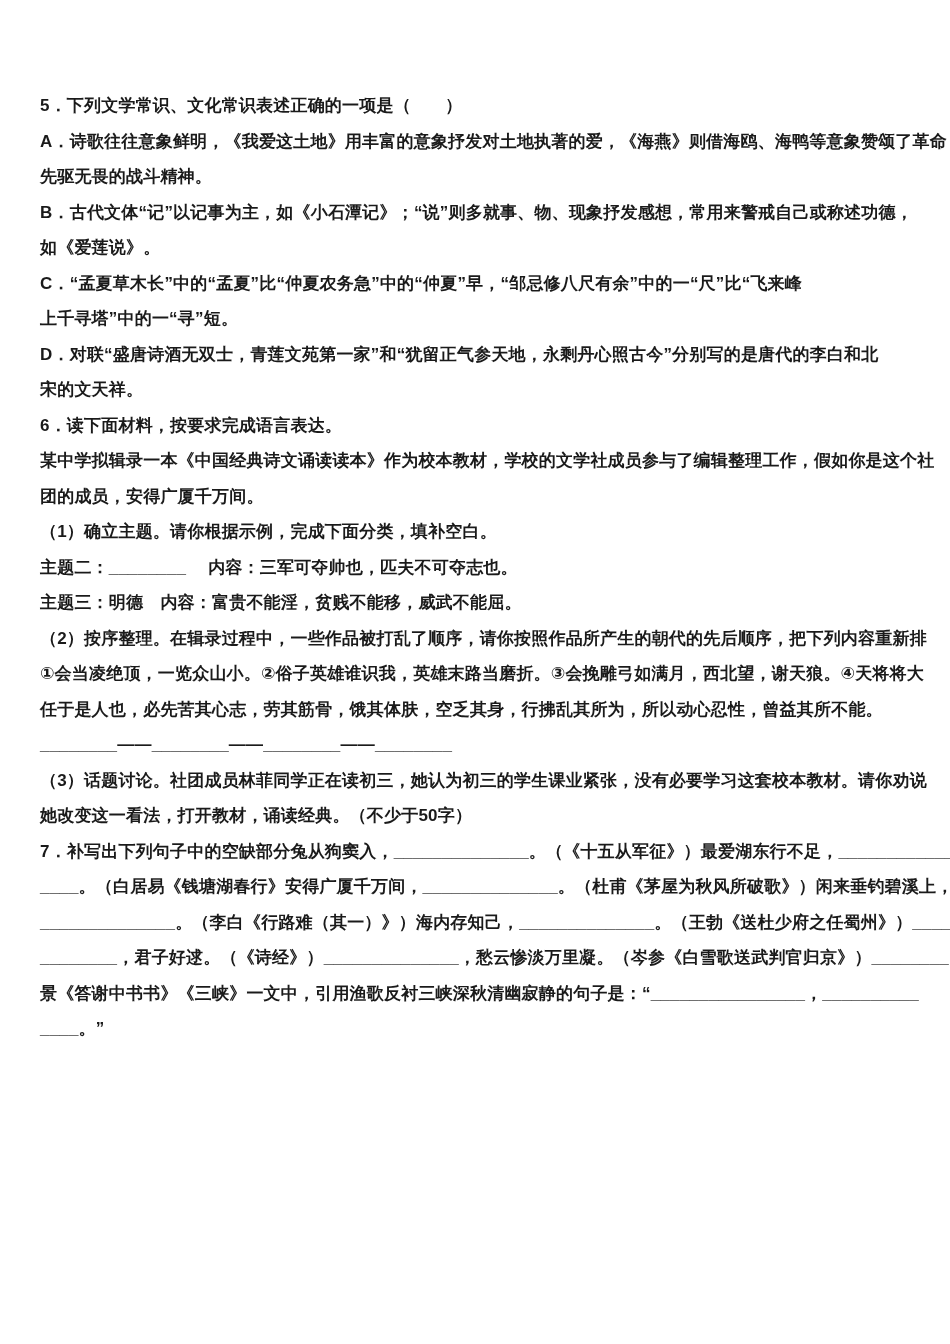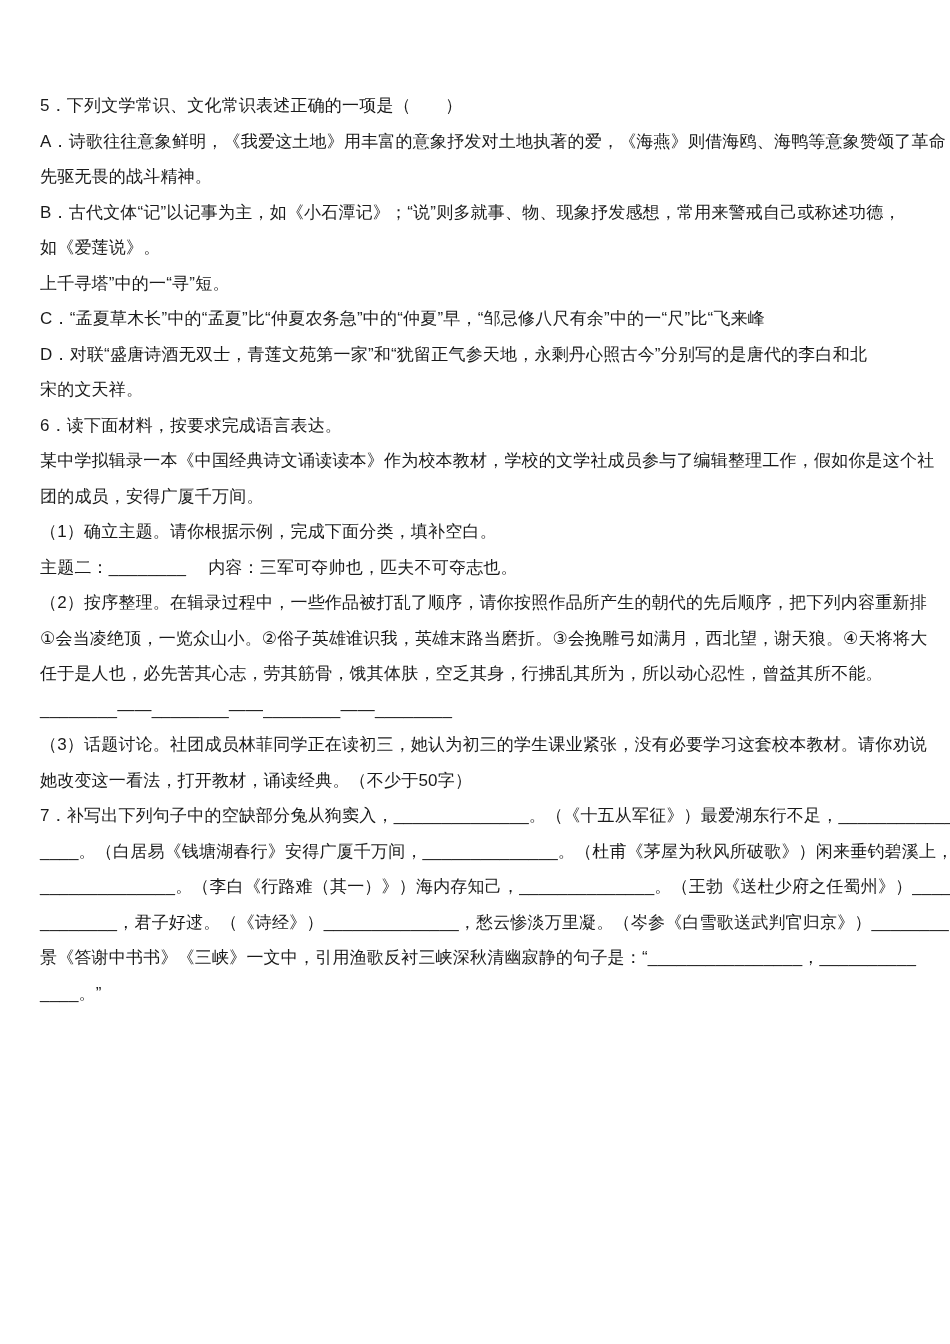--- a/index.html
+++ b/index.html
@@ -17,52 +17,53 @@
     box-sizing: border-box;
     width: 950px;
     height: 1344px;
     padding: 88px 28px 0 40px;
     background: #ffffff;
   }
   .doc-line {
     white-space: pre;
     overflow: visible;
     font-size: 17px;
-    font-weight: 400;
+    font-weight: 700;
     line-height: 35.5px;
     height: 35.5px;
     color: #1a1a1a;
     letter-spacing: 0.2px;
     text-rendering: optimizeLegibility;
   }
   .q-section { display: block; }
 </style>
 </head>
 <body>
 
 <div class="page">
 
   <div class="q-section">
     <div class="doc-line">5．下列文学常识、文化常识表述正确的一项是（　　）</div>
     <div class="doc-line">A．诗歌往往意象鲜明，《我爱这土地》用丰富的意象抒发对土地执著的爱，《海燕》则借海鸥、海鸭等意象赞颂了革命</div>
     <div class="doc-line">先驱无畏的战斗精神。</div>
     <div class="doc-line">B．古代文体“记”以记事为主，如《小石潭记》；“说”则多就事、物、现象抒发感想，常用来警戒自己或称述功德，</div>
     <div class="doc-line">如《爱莲说》。</div>
+    <div class="doc-line">C．“孟夏草木长”中的“孟夏”比“仲夏农务急”中的“仲夏”早，“邹忌修八尺有余”中的一“尺”比“飞来峰</div>
     <div class="doc-line">上千寻塔”中的一“寻”短。</div>
-    <div class="doc-line">C．“孟夏草木长”中的“孟夏”比“仲夏农务急”中的“仲夏”早，“邹忌修八尺有余”中的一“尺”比“飞来峰</div>
     <div class="doc-line">D．对联“盛唐诗酒无双士，青莲文苑第一家”和“犹留正气参天地，永剩丹心照古今”分别写的是唐代的李白和北</div>
     <div class="doc-line">宋的文天祥。</div>
   </div>
 
   <div class="q-section">
     <div class="doc-line">6．读下面材料，按要求完成语言表达。</div>
     <div class="doc-line">某中学拟辑录一本《中国经典诗文诵读读本》作为校本教材，学校的文学社成员参与了编辑整理工作，假如你是这个社</div>
     <div class="doc-line">团的成员，安得广厦千万间。</div>
     <div class="doc-line">（1）确立主题。请你根据示例，完成下面分类，填补空白。</div>
     <div class="doc-line">主题二：________　 内容：三军可夺帅也，匹夫不可夺志也。</div>
+    <div class="doc-line">主题三：明德　内容：富贵不能淫，贫贱不能移，威武不能屈。</div>
     <div class="doc-line">（2）按序整理。在辑录过程中，一些作品被打乱了顺序，请你按照作品所产生的朝代的先后顺序，把下列内容重新排</div>
     <div class="doc-line">①会当凌绝顶，一览众山小。②俗子英雄谁识我，英雄末路当磨折。③会挽雕弓如满月，西北望，谢天狼。④天将将大</div>
     <div class="doc-line">任于是人也，必先苦其心志，劳其筋骨，饿其体肤，空乏其身，行拂乱其所为，所以动心忍性，曾益其所不能。</div>
     <div class="doc-line">________——________——________——________</div>
     <div class="doc-line">（3）话题讨论。社团成员林菲同学正在读初三，她认为初三的学生课业紧张，没有必要学习这套校本教材。请你劝说</div>
     <div class="doc-line">她改变这一看法，打开教材，诵读经典。（不少于50字）</div>
   </div>
 
   <div class="q-section">
     <div class="doc-line">7．补写出下列句子中的空缺部分兔从狗窦入，______________。（《十五从军征》）最爱湖东行不足，____________</div>

